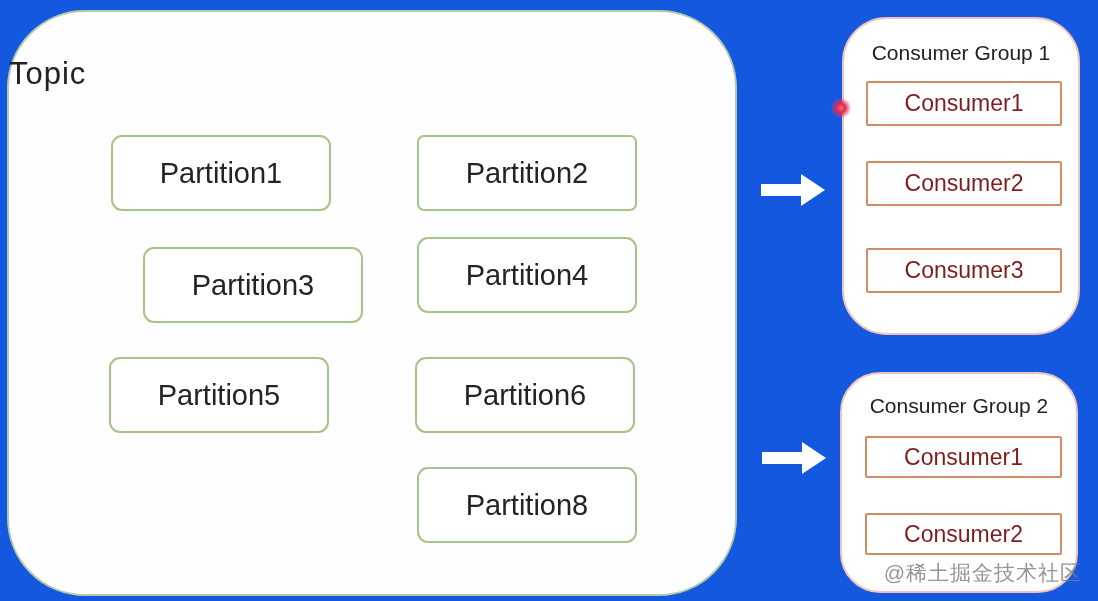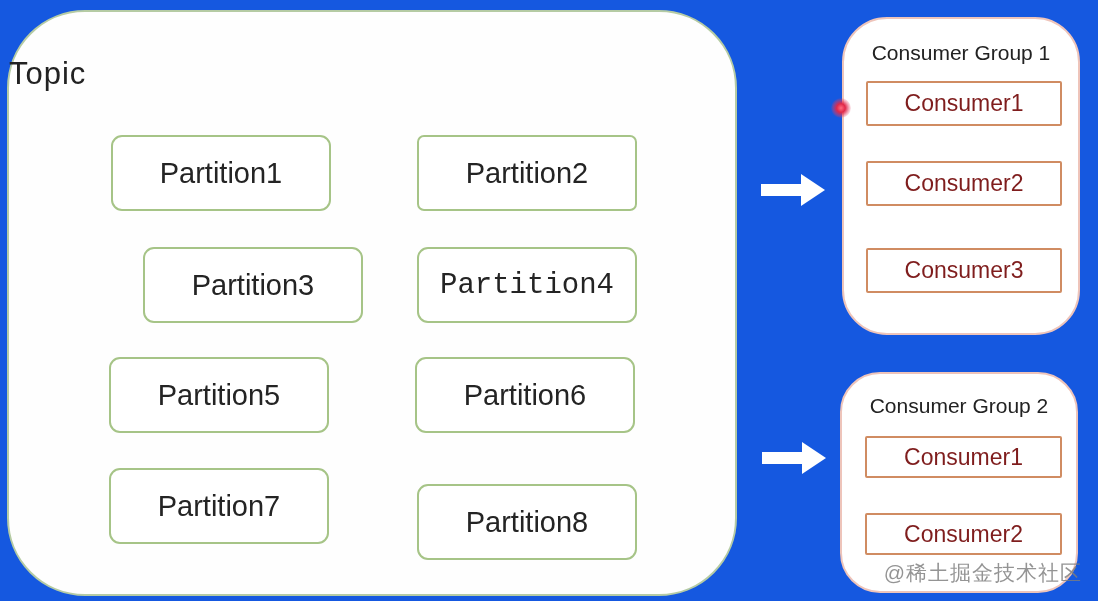--- a/index.html
+++ b/index.html
@@ -43,25 +43,25 @@
     border-radius: 11px;
     display: flex;
     align-items: center;
     justify-content: center;
     font-size: 29px;
     color: #242424;
   }
   .p1 { left: 102px; top: 123px; }
   .p2 { left: 408px; top: 123px; border-radius: 7px; }
   .p3 { left: 102px; top: 235px; margin-left: 32px; }
-  .p4 { left: 408px; top: 235px; font-family: Liberation Mono, monospace; }
+  .p4 { left: 408px; top: 225px; }
   .p5 { left: 100px; top: 345px; }
   .p6 { left: 406px; top: 345px; }
   .p7 { left: 100px; top: 456px; }
-  .p8 { left: 408px; top: 472px; }
+  .p8 { left: 408px; top: 455px; }
 
   
   .arrow {
     position: absolute;
     width: 64px; height: 32px;
   }
   .arrow1 { left: 761px; top: 174px; }
   .arrow2 { left: 762px; top: 442px; }
 
   
@@ -135,21 +135,20 @@
 
   <div class="topic">
     <div class="topic-title">Topic</div>
 
     <div class="partition p1">Partition1</div>
     <div class="partition p2">Partition2</div>
     <div class="partition p3">Partition3</div>
     <div class="partition p4">Partition4</div>
     <div class="partition p5">Partition5</div>
     <div class="partition p6">Partition6</div>
-    <div class="partition p7">Partition7</div>
     <div class="partition p8">Partition8</div>
   </div>
 
   <svg class="arrow arrow1" viewBox="0 0 64 32">
     <polygon points="0,10 40,10 40,0 64,16 40,32 40,22 0,22" fill="#ffffff"></polygon>
   </svg>
 
   <svg class="arrow arrow2" viewBox="0 0 64 32">
     <polygon points="0,10 40,10 40,0 64,16 40,32 40,22 0,22" fill="#ffffff"></polygon>
   </svg>

